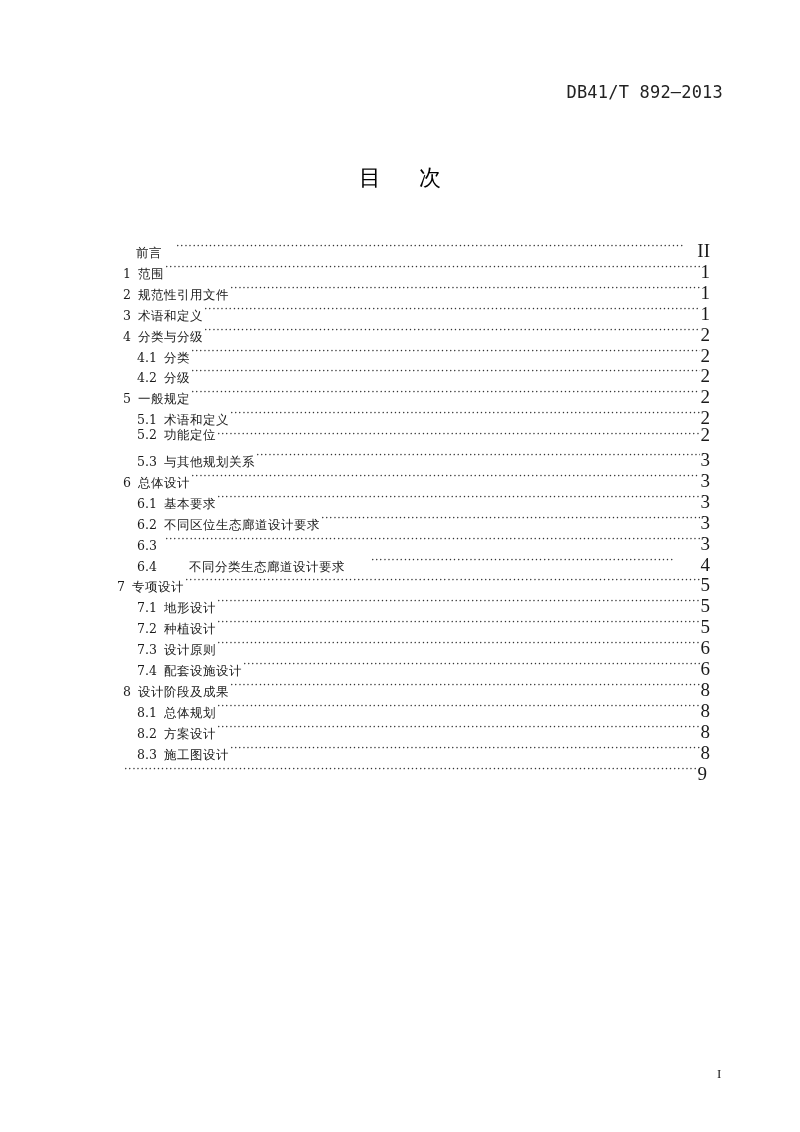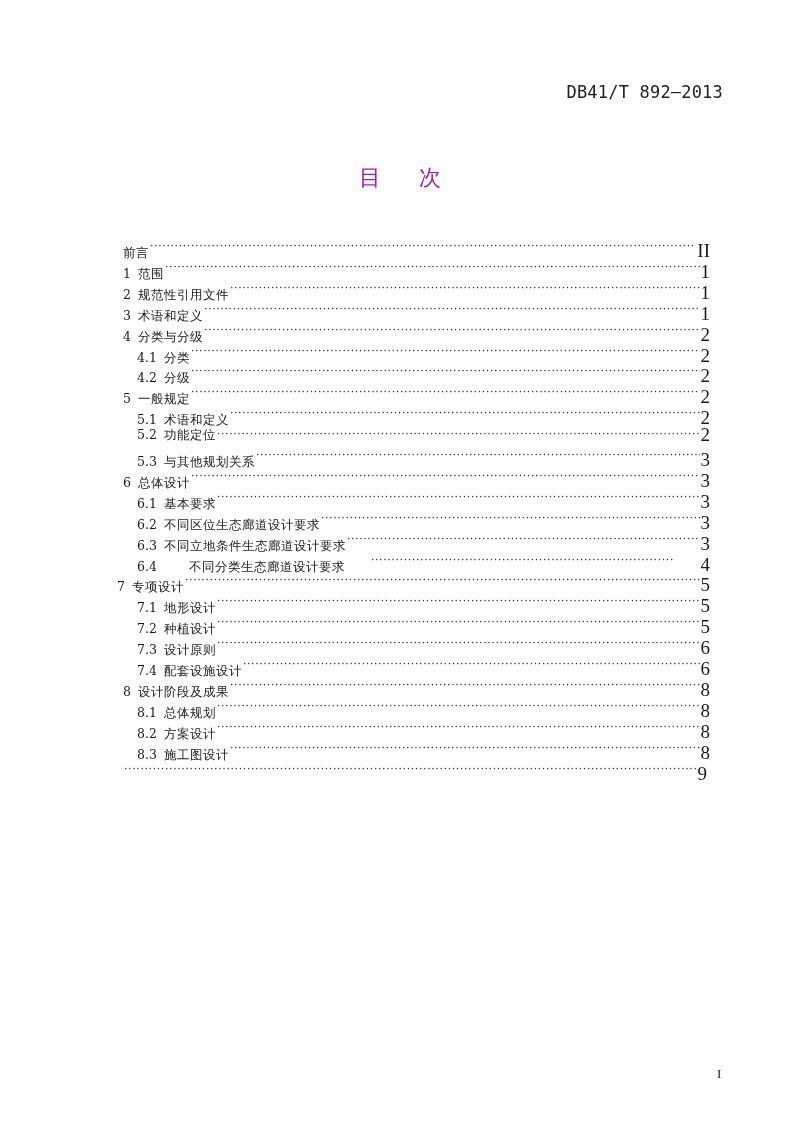--- a/index.html
+++ b/index.html
@@ -1,21 +1,21 @@
 <!DOCTYPE html>
 <html><head>
 <meta charset="utf-8">
 <style>
   html, body { margin: 0; padding: 0; background: #ffffff; }
   body { width: 800px; height: 1132px; position: relative; overflow: hidden;
          font-family: "DejaVu Serif", "Liberation Serif", serif; color: #1a1a1a; }
   .std-code { position: absolute; top: 82px; right: 77px; font-family: "DejaVu Sans Mono", "Liberation Mono", monospace;
               font-size: 17px; letter-spacing: 0.2px; color: #222; }
   .toc-title { position: absolute; top: 163px; left: 0; width: 800px; text-align: center;
-               font-family: "DejaVu Sans", "Liberation Sans", sans-serif; font-size: 22px; color: #a21caf; }
+               font-family: "DejaVu Sans", "Liberation Sans", sans-serif; font-size: 22px; color: #000000; }
   .toc-title span { display: inline-block; }
   .toc-title .gap { width: 38px; }
   .toc { position: absolute; top: 237px; left: 0; width: 800px; }
   .toc-row { position: absolute; height: 20px; line-height: 20px; font-size: 12.5px; display: flex;
              align-items: baseline; right: 90px; white-space: nowrap; }
   .toc-row .num { margin-right: 7px; font-family: "DejaVu Serif", serif; }
   .toc-row .label { font-family: "DejaVu Sans", "Liberation Sans", sans-serif; font-size: 12.5px; letter-spacing: 0.5px; }
   .toc-row .leader { flex: 1; overflow: hidden; height: 20px; margin: 0 1px; position: relative; }
   .toc-row .leader::after { content: "································································································································································································"; position: absolute; left: 0; top: 0; font-size: 11px; letter-spacing: 0.6px; color: #333; }
   .toc-row .page { font-family: "Liberation Serif", "DejaVu Serif", serif; font-size: 19px; min-width: 8px; text-align: right; }
@@ -24,21 +24,21 @@
 </head>
 <body>
 
 <div class="std-code">DB41/T 892—2013</div>
 
 <div class="toc-title">
   <span>目</span><span class="gap"></span><span>次</span>
 </div>
 
 <div class="toc">
-  <div class="toc-row" style="top:0px;left:123px;">
+  <div class="toc-row" style="top:0px;left:123px;gap:13px;">
       <span class="num" style="margin-right: 0px;"></span>
       <span class="label">前言</span>
       <span class="leader"></span>
       <span class="page">II</span>
     </div>
   <div class="toc-row" style="top:20.9px;left:123px;">
       <span class="num">1</span>
       <span class="label">范围</span>
       <span class="leader"></span>
       <span class="page">1</span>
@@ -110,21 +110,20 @@
       <span class="page">3</span>
     </div>
   <div class="toc-row" style="top:271.7px;left:137px;">
       <span class="num">6.2</span>
       <span class="label">不同区位生态廊道设计要求</span>
       <span class="leader"></span>
       <span class="page">3</span>
     </div>
   <div class="toc-row" style="top:292.6px;left:137px;">
       <span class="num">6.3</span>
-      <span class="label">不同立地条件生态廊道设计要求</span>
       <span class="leader"></span>
       <span class="page">3</span>
     </div>
   <div class="toc-row" style="top:313.5px;left:137px;gap:25px;">
       <span class="num">6.4</span>
       <span class="label">不同分类生态廊道设计要求</span>
       <span class="leader"></span>
       <span class="page">4</span>
     </div>
   <div class="toc-row" style="top:334.4px;left:117px;">

